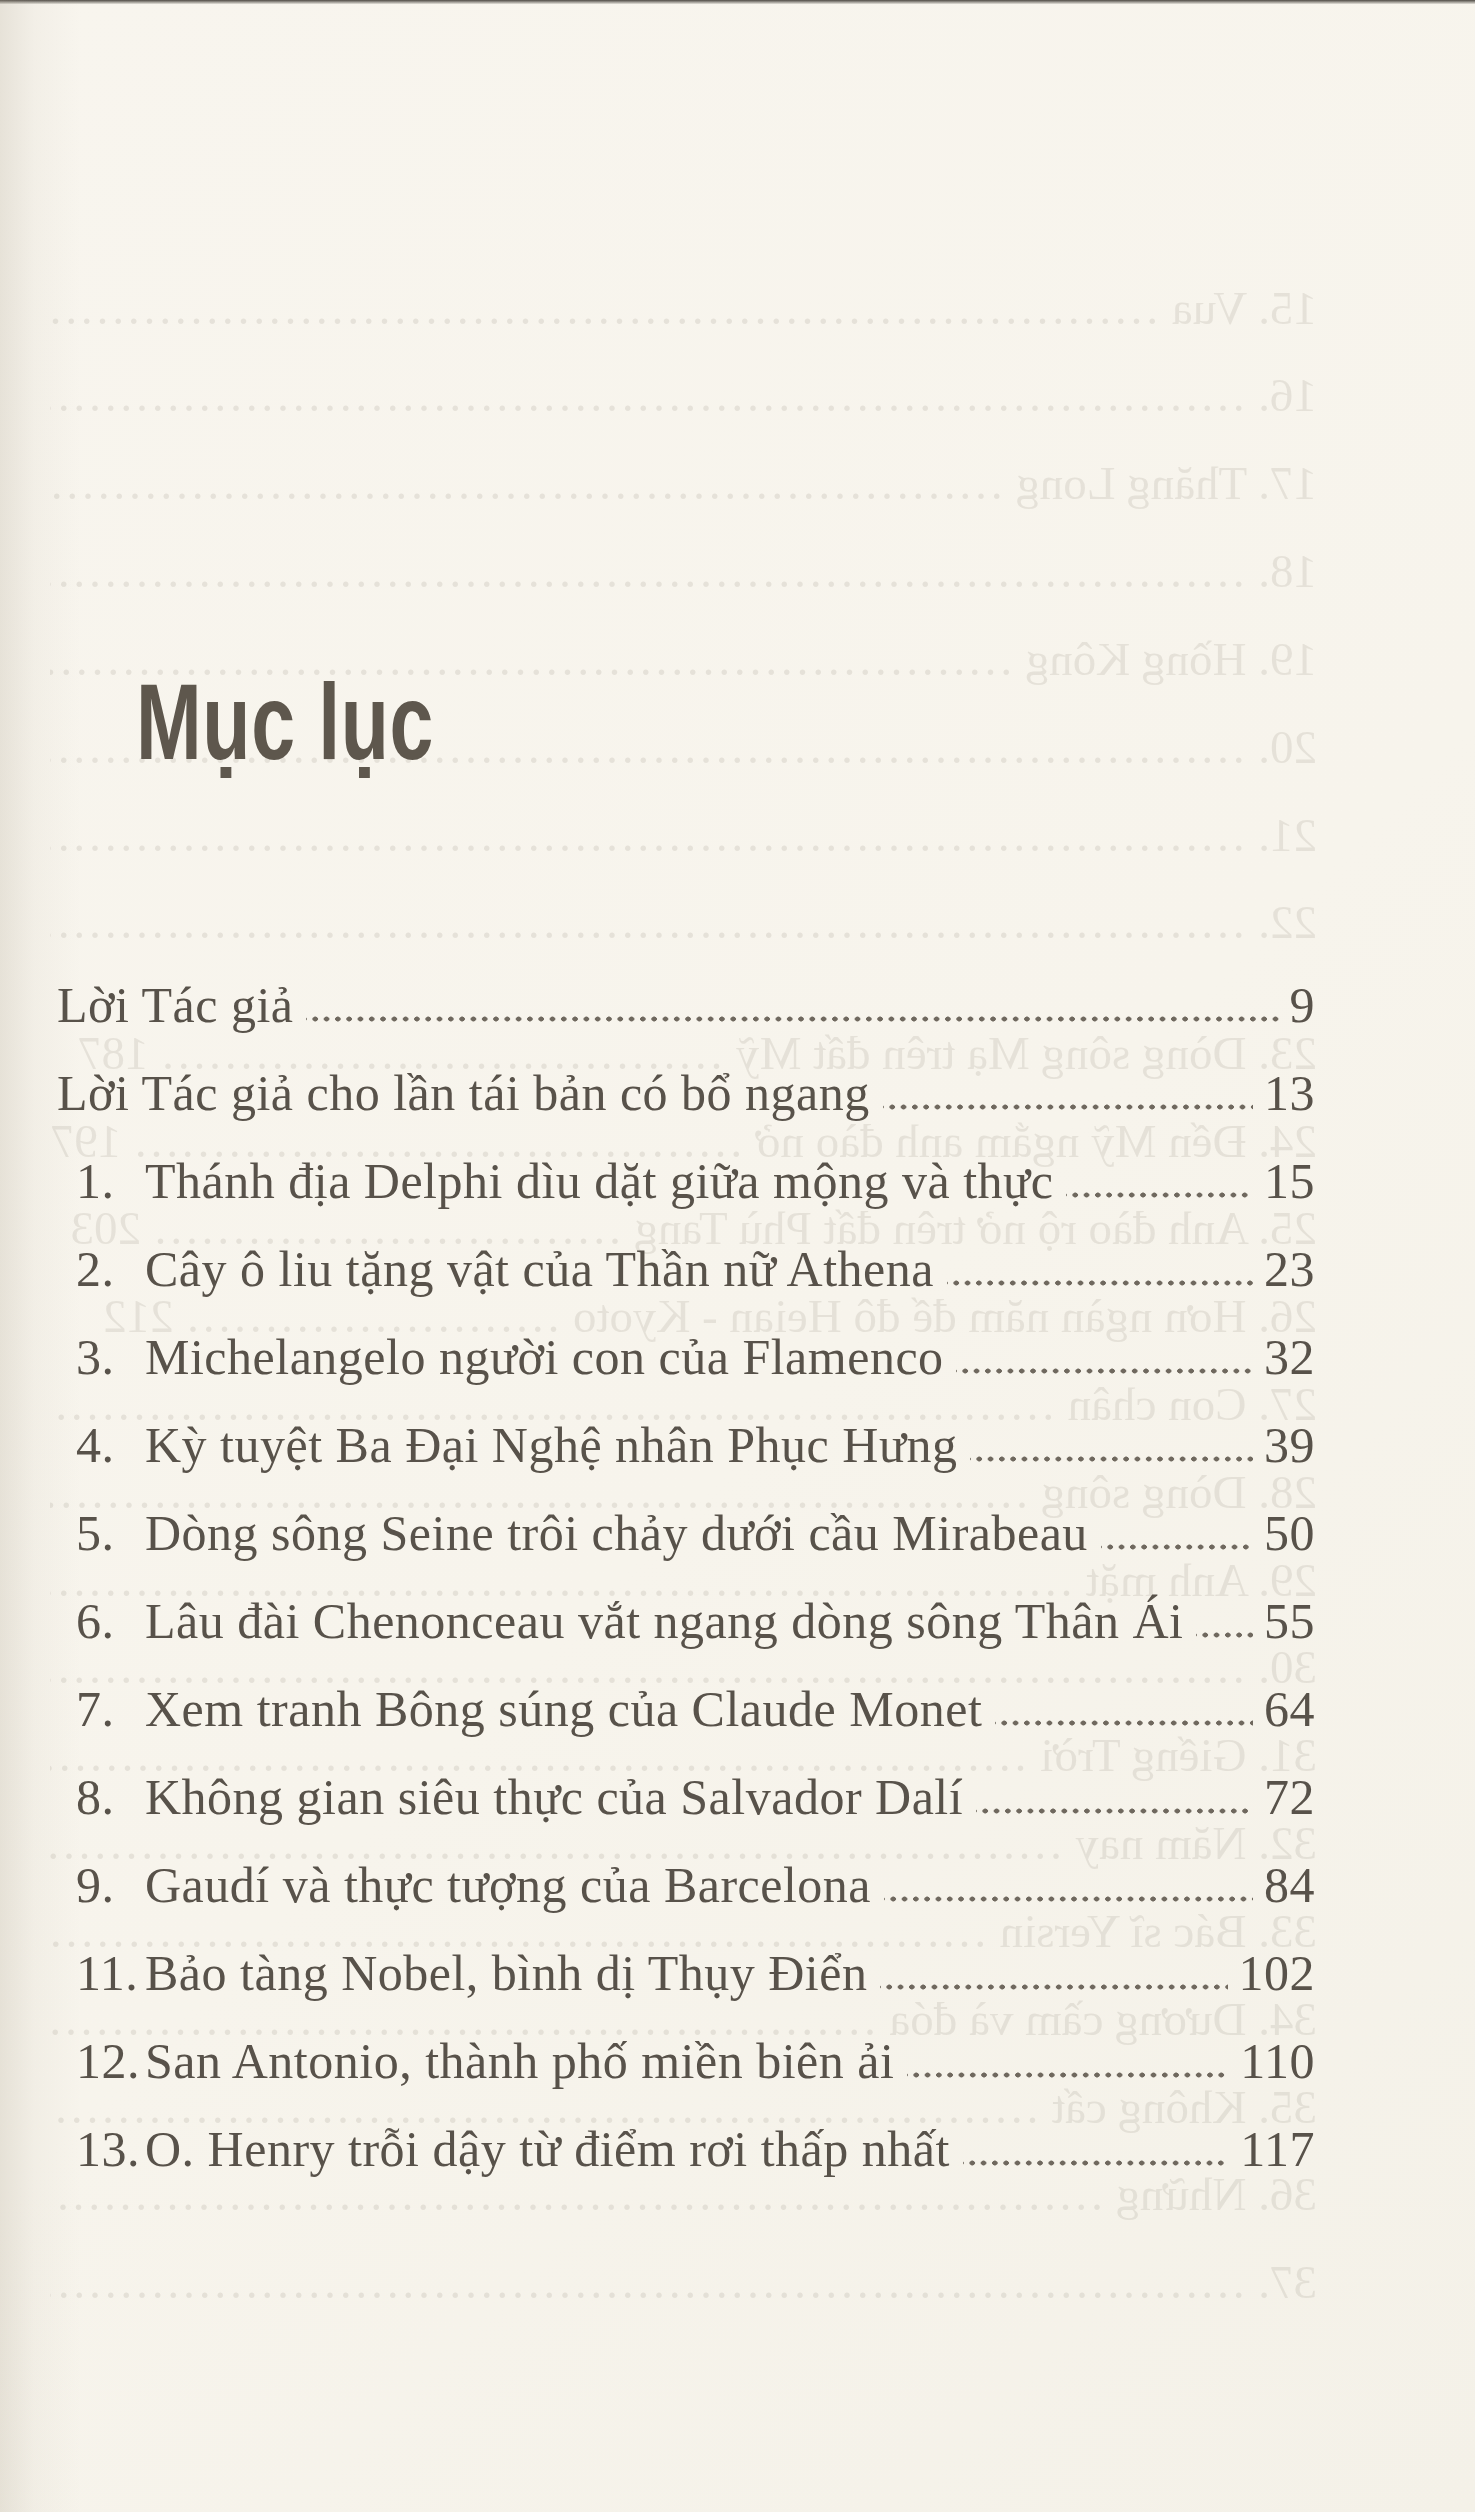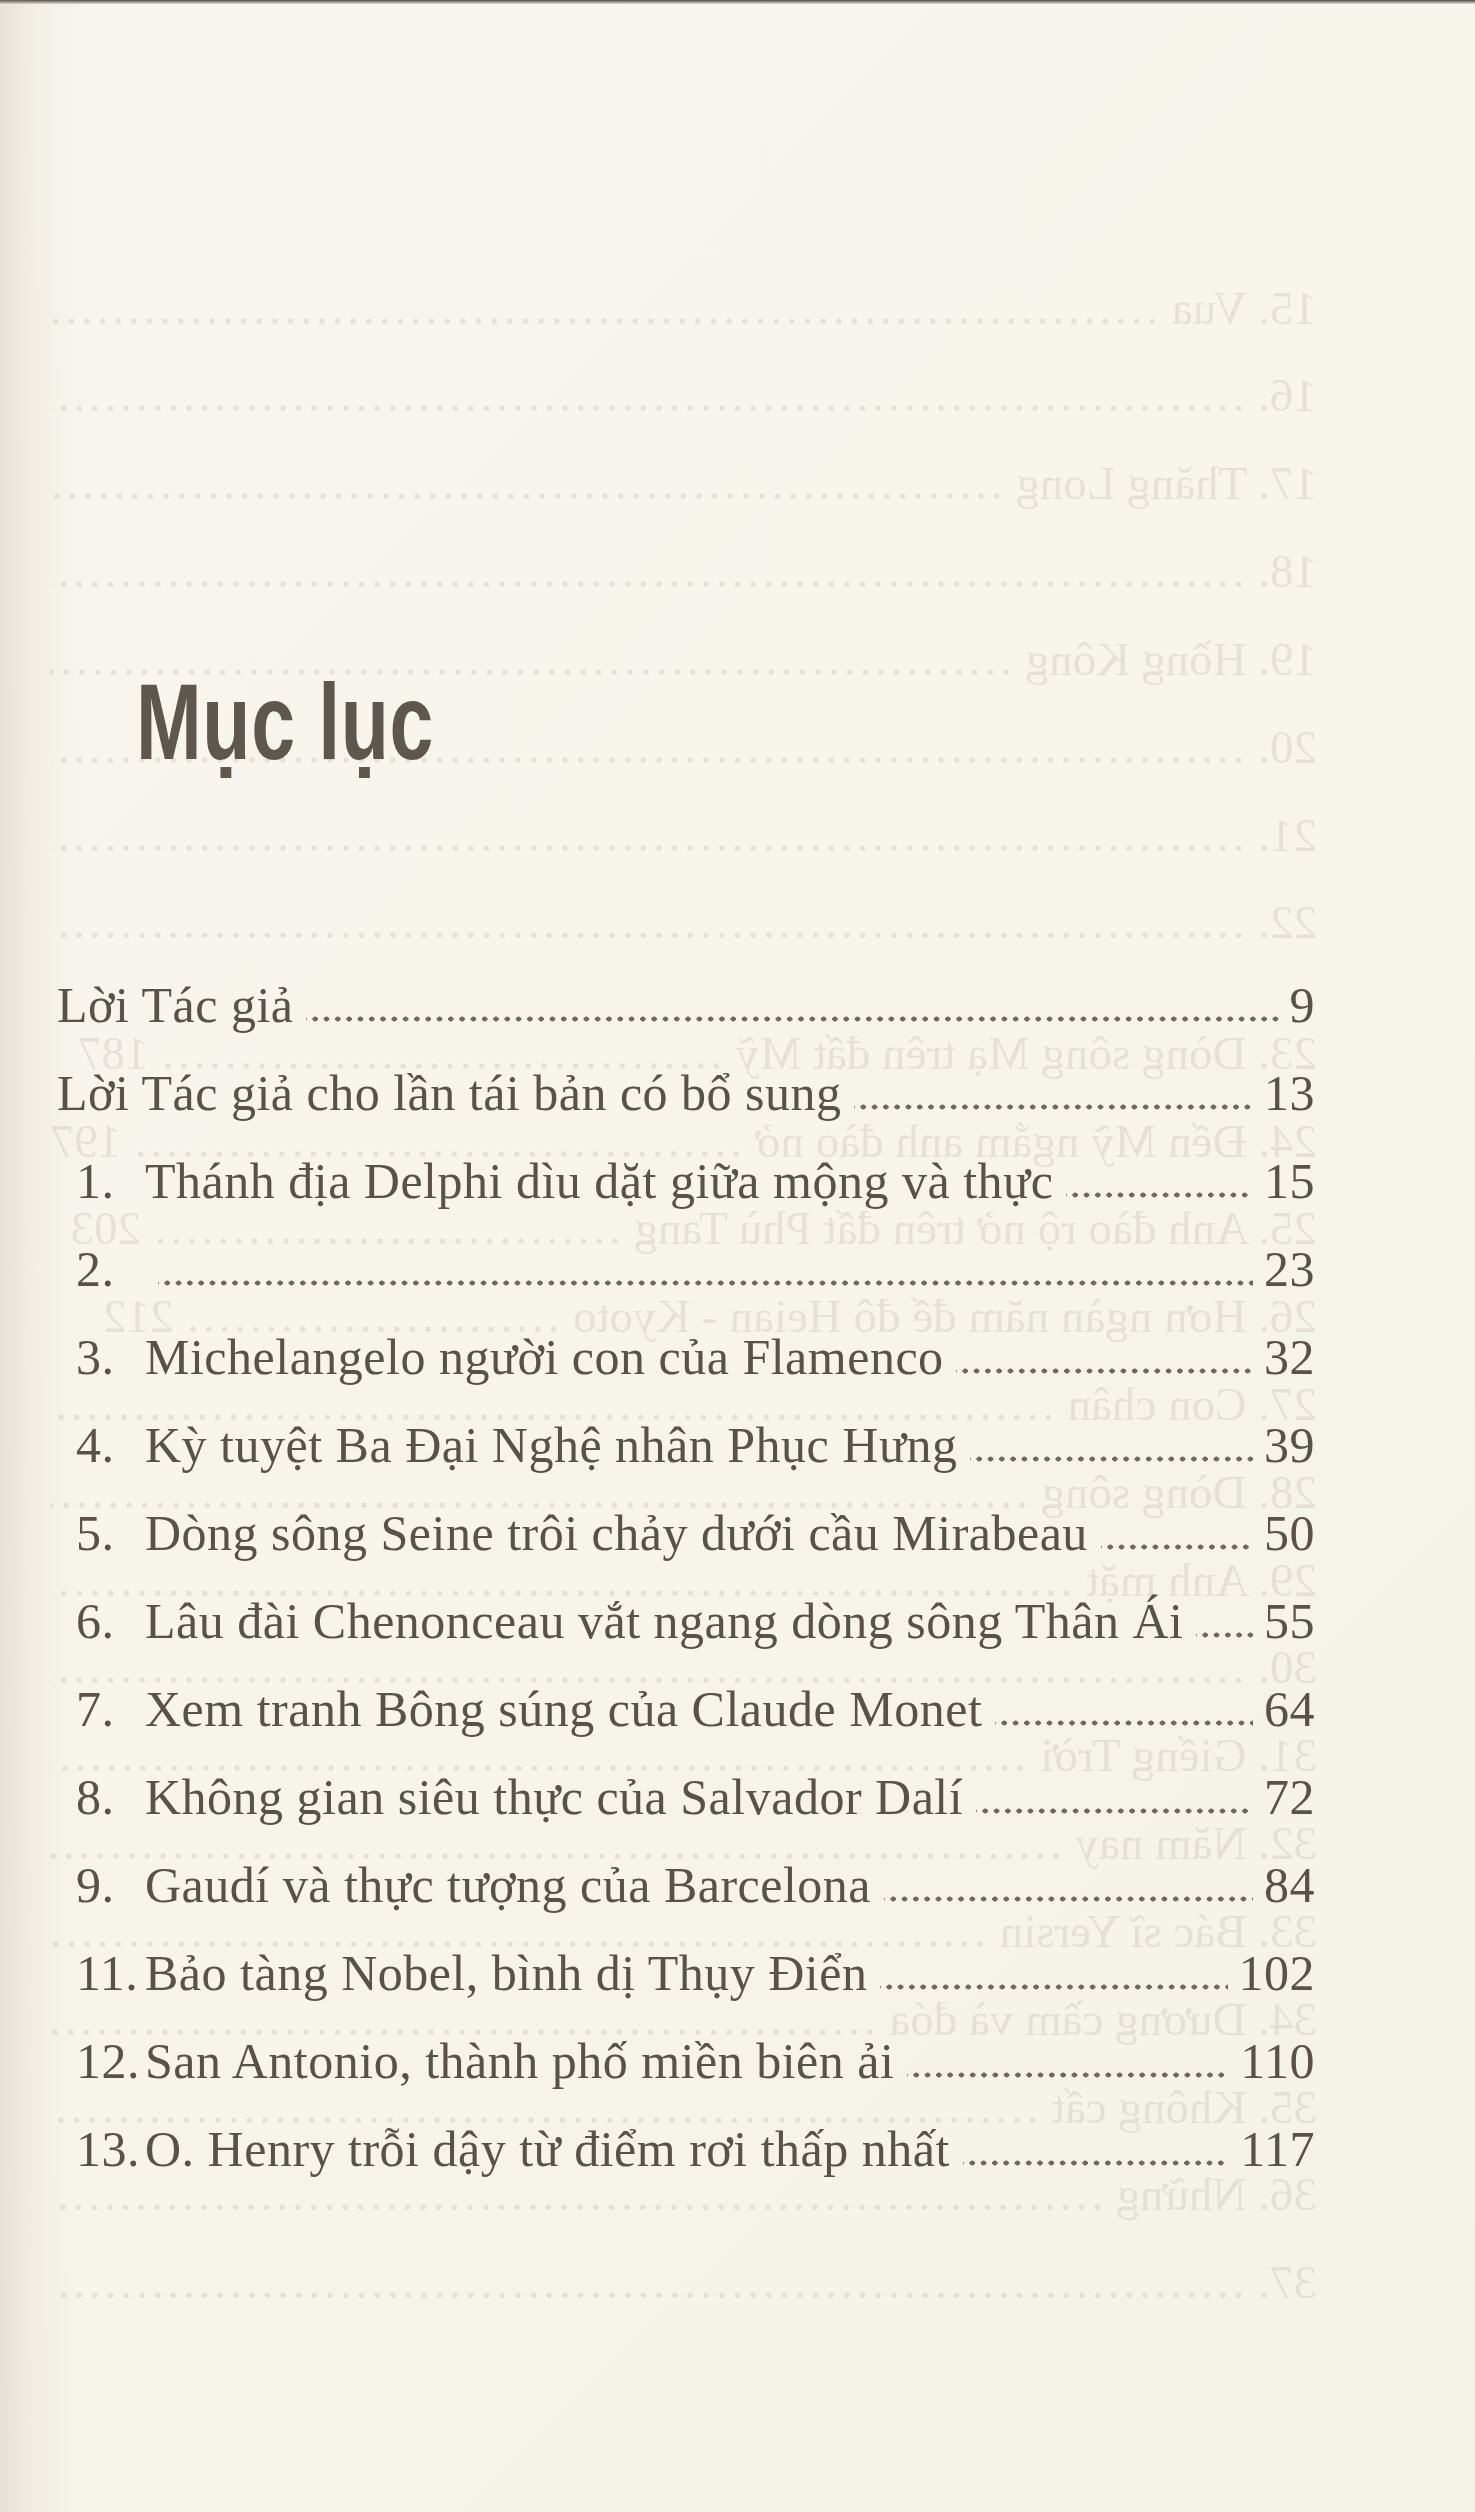--- a/index.html
+++ b/index.html
@@ -104,34 +104,35 @@
   <div class="toc">
   <div class="row">
 
     <span class="label">Lời Tác giả</span>
     <span class="leader"></span>
     <span class="pagenum">9</span>
   </div>
 
   <div class="row">
 
-    <span class="label">Lời Tác giả cho lần tái bản có bổ sung</span>
+    <span class="label">Lời Tác giả cho lần tái bản có bổ ngang</span>
     <span class="leader"></span>
     <span class="pagenum">13</span>
   </div>
 
   <div class="row">
     <span class="num">1.</span>
     <span class="label">Thánh địa Delphi dìu dặt giữa mộng và thực</span>
     <span class="leader"></span>
     <span class="pagenum">15</span>
   </div>
 
   <div class="row">
     <span class="num">2.</span>
+    <span class="label">Cây ô liu tặng vật của Thần nữ Athena</span>
     <span class="leader"></span>
     <span class="pagenum">23</span>
   </div>
 
   <div class="row">
     <span class="num">3.</span>
     <span class="label">Michelangelo người con của Flamenco</span>
     <span class="leader"></span>
     <span class="pagenum">32</span>
   </div>

